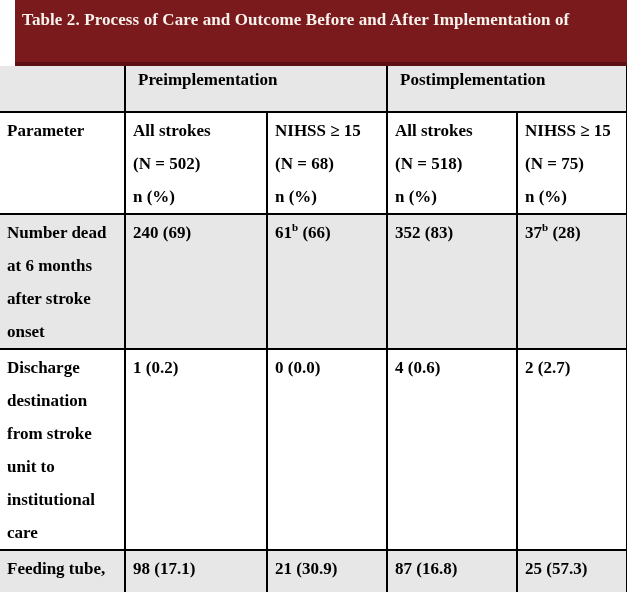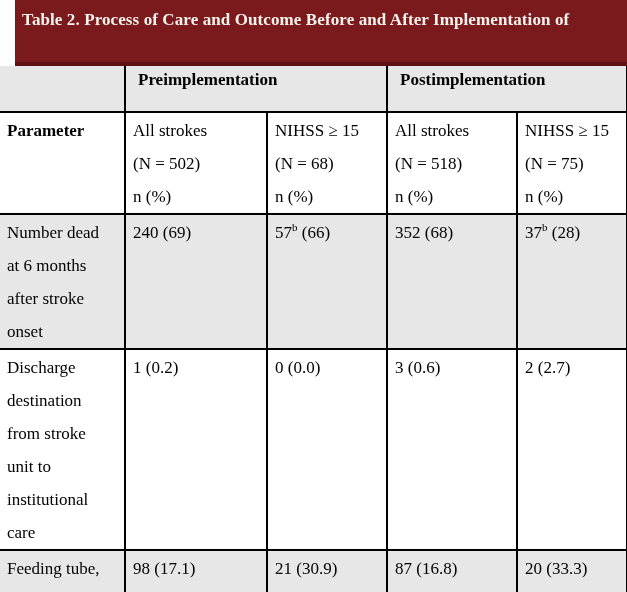--- a/index.html
+++ b/index.html
@@ -39,21 +39,21 @@
   table.data-table {
     border-collapse: collapse;
     width: 627px;
     table-layout: fixed;
   }
   th, td {
     border: 2px solid var(--border);
     vertical-align: top;
     text-align: left;
     font-size: 17px;
-    font-weight: normal;
+    font-weight: bold;
     line-height: 33px;
     padding: 1px 6px 0 7px;
     overflow: hidden;
   }
   tr > th:first-child, tr > td:first-child { border-left: none; }
   tr.group-row > th { border-top: none; }
   tr.group-row > th {
     background: var(--header_row_bg);
     font-weight: bold;
     height: 46px;
@@ -117,40 +117,40 @@
 n (%)</th>
       </tr>
     </thead>
     <tbody>
       <tr class="body-row-1 row-gray">
         <td class="param-cell">Number dead
 at 6 months
 after stroke
 onset</td>
         <td><span>240 (69)</span><sup></sup><span></span></td>
-        <td><span>57</span><sup>b</sup><span> (66)</span></td>
-        <td><span>352 (68)</span><sup></sup><span></span></td>
+        <td><span>61</span><sup>b</sup><span> (66)</span></td>
+        <td><span>352 (83)</span><sup></sup><span></span></td>
         <td><span>37</span><sup>b</sup><span> (28)</span></td>
       </tr>
       <tr class="body-row-2 row-white">
         <td class="param-cell">Discharge
 destination
 from stroke
 unit to
 institutional
 care</td>
         <td><span>1 (0.2)</span><sup></sup><span></span></td>
         <td><span>0 (0.0)</span><sup></sup><span></span></td>
-        <td><span>3 (0.6)</span><sup></sup><span></span></td>
+        <td><span>4 (0.6)</span><sup></sup><span></span></td>
         <td><span>2 (2.7)</span><sup></sup><span></span></td>
       </tr>
       <tr class="body-row-3 row-gray">
         <td class="param-cell">Feeding tube,
 NGT</td>
         <td><span>98 (17.1)</span><sup></sup><span></span></td>
         <td><span>21 (30.9)</span><sup></sup><span></span></td>
         <td><span>87 (16.8)</span><sup></sup><span></span></td>
-        <td><span>20 (33.3)</span><sup></sup><span></span></td>
+        <td><span>25 (57.3)</span><sup></sup><span></span></td>
       </tr>
     </tbody>
   </table>
 
 </div>
 
 </body></html>

